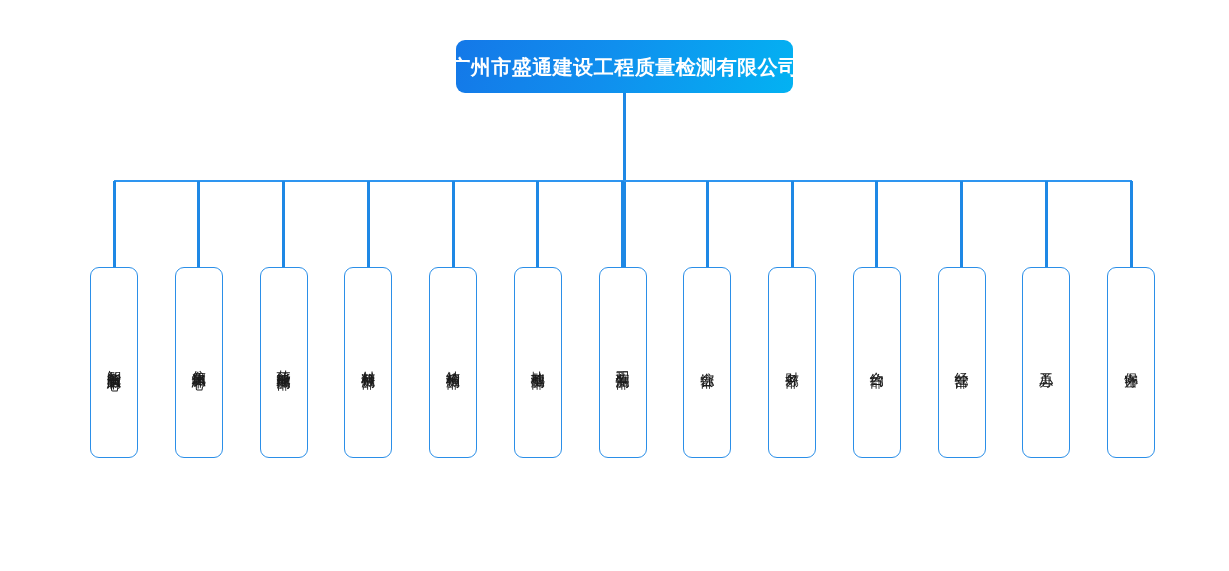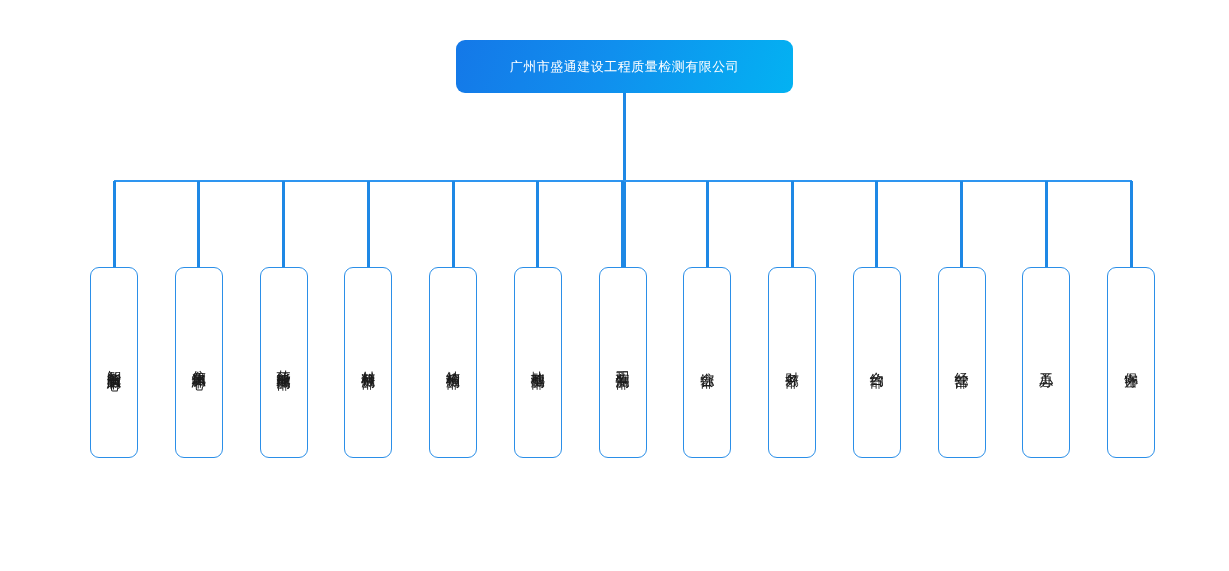--- a/index.html
+++ b/index.html
@@ -29,22 +29,22 @@
     height: 53px;
     border-radius: 9px;
     background: linear-gradient(110deg, #1478E8 0%, #108FEE 45%, #03B2F2 100%);
     display: flex;
     align-items: center;
     justify-content: center;
     box-sizing: border-box;
   }
   .root-title {
     color: #ffffff;
-    font-size: 13px;
-    font-weight: normal;
+    font-size: 20px;
+    font-weight: bold;
     letter-spacing: 0.5px;
     line-height: 1;
     white-space: nowrap;
   }
 
   
   .trunk {
     position: absolute;
     left: 623px;
     top: 93px;

